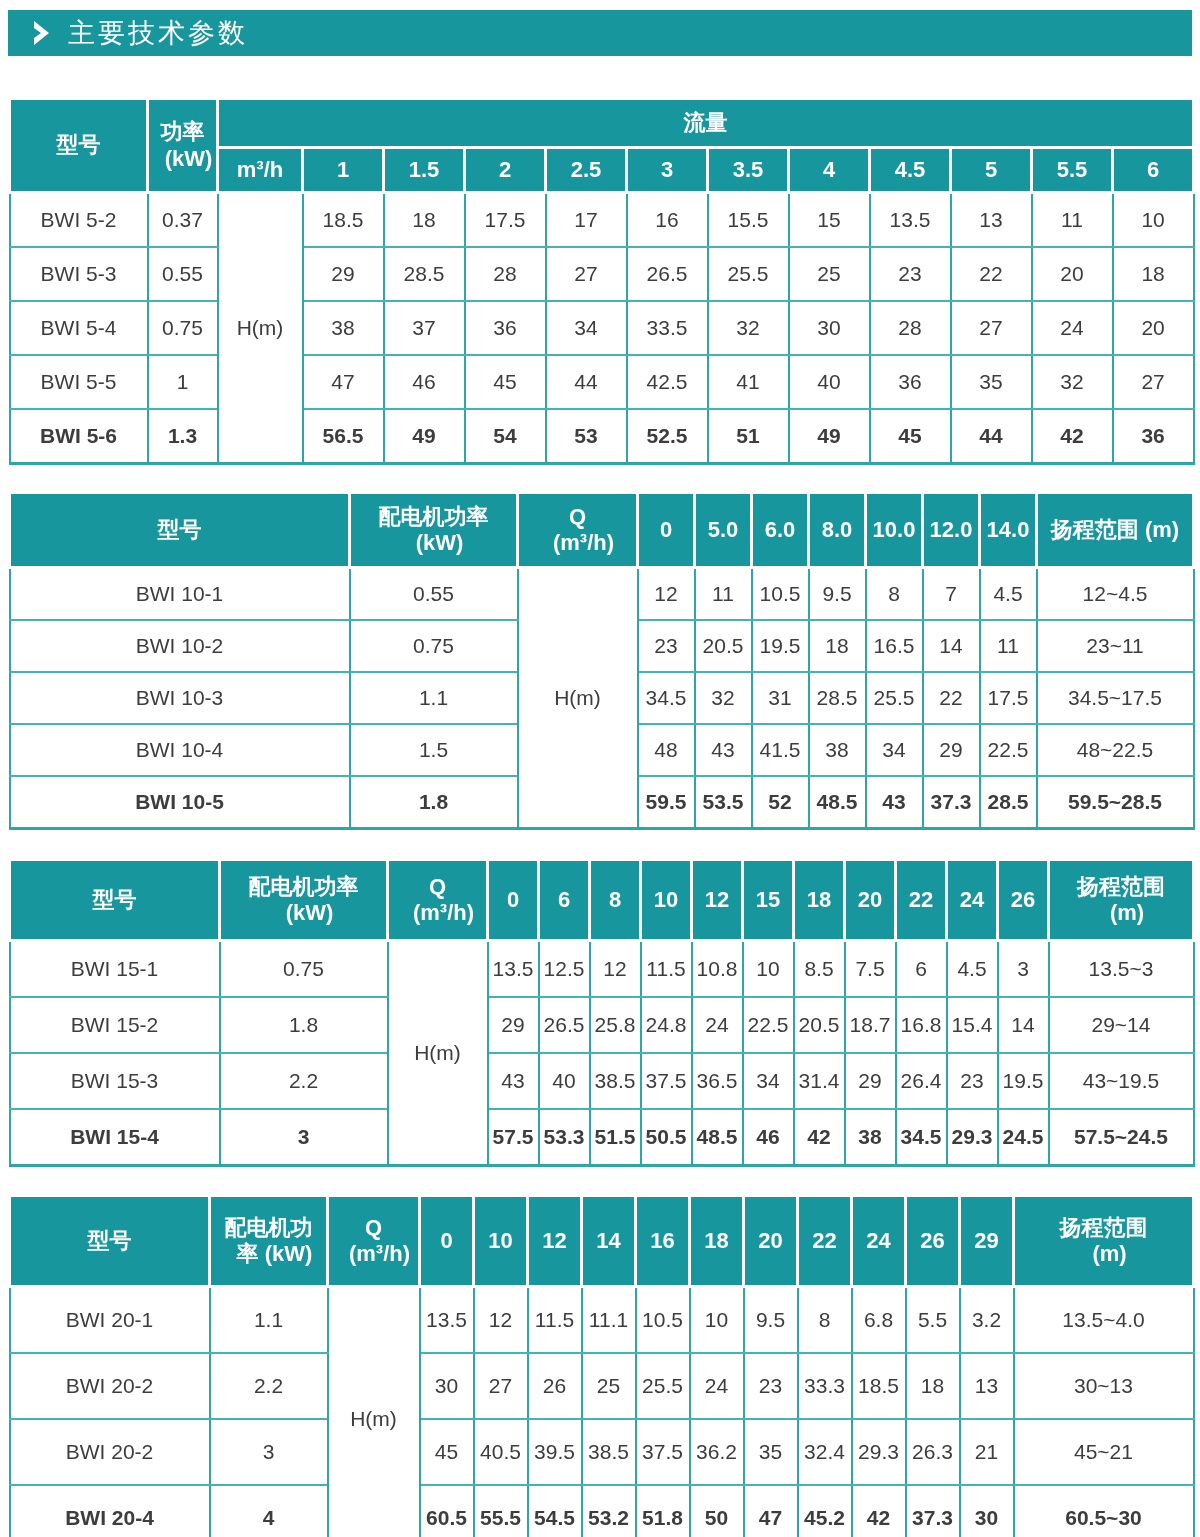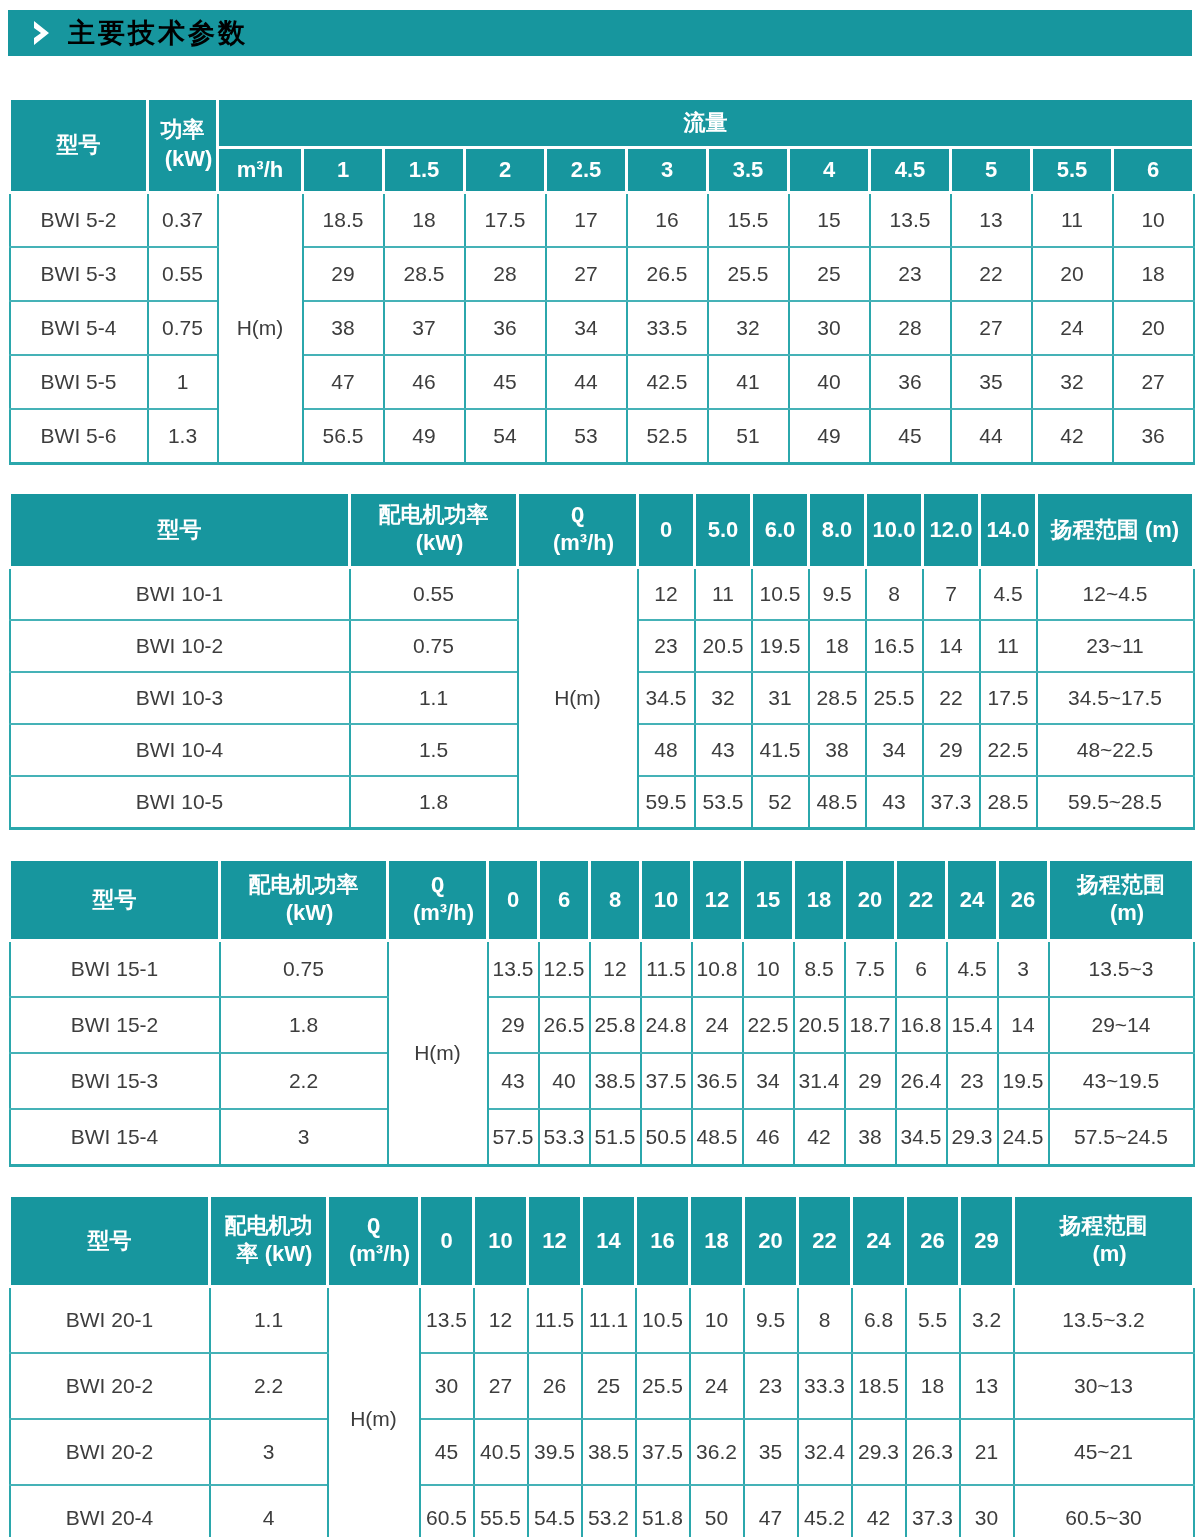--- a/index.html
+++ b/index.html
@@ -2,35 +2,35 @@
 <html><head>
 <meta charset="utf-8">
 <style>
   html,body{margin:0;padding:0;background:#ffffff;}
   body{width:1200px;font-family:"Liberation Sans","DejaVu Sans",sans-serif;color:#3d3d3d;}
   .page{padding:10px 8px 20px 8px;}
 
   .title-bar{background:#17969e;height:46px;display:flex;align-items:center;
     padding-left:24px;margin-bottom:41px;}
   .title-icon{width:20px;height:26px;margin-right:16px;flex:0 0 auto;}
-  .title-text{color:#000000;font-size:27px;font-weight:bold;letter-spacing:3px;}
+  .title-text{color:#ffffff;font-size:27px;font-weight:normal;letter-spacing:3px;}
 
   table.spec{border-collapse:collapse;table-layout:fixed;width:1184px;}
   .gap1{margin-bottom:26px;} .gap2{margin-bottom:28px;} .gap3{margin-bottom:27px;}
 
   .spec th{background:#17969e;color:#ffffff;font-weight:bold;font-size:22px;
     text-align:center;vertical-align:middle;border:3px solid #ffffff;padding:0;
     line-height:1.2;}
   .spec td{background:#ffffff;color:#3d3d3d;font-size:21px;text-align:center;
     vertical-align:middle;padding:0;
     border-left:2px solid #2ba7ac;border-right:2px solid #2ba7ac;
     border-top:2px solid #45b2b7;border-bottom:2px solid #45b2b7;}
-  .spec tr:last-child td{border-bottom:3px solid #2ba7ac;}
+  .spec tr:last-child td{border-bottom:3px solid #2ba7ac;font-weight:bold;}
   .spec td[rowspan]{border-bottom:3px solid #2ba7ac;}
-  .spec .l1{display:block;font-family:Liberation Mono, monospace;}
+  .spec .l1{display:block;}
   .spec .l2{display:block;margin-left:12px;}
 
   
   .t1 thead tr:first-child th{height:46px;}
   .t1 thead tr:last-child th{height:42px;}
   .t1 td{height:52px;}
   .t1 .c-model{width:138px;} .t1 .c-power{width:70px;} .t1 .c-unit{width:85px;}
   .t1 .c-n{width:81px;}
 
   
@@ -454,21 +454,21 @@
           <td>12</td>
           <td>11.5</td>
           <td>11.1</td>
           <td>10.5</td>
           <td>10</td>
           <td>9.5</td>
           <td>8</td>
           <td>6.8</td>
           <td>5.5</td>
           <td>3.2</td>
-          <td>13.5~3.2</td>
+          <td>13.5~4.0</td>
         </tr>
         <tr>
           <td>BWI 20-2</td>
           <td>2.2</td>
           <td>30</td>
           <td>27</td>
           <td>26</td>
           <td>25</td>
           <td>25.5</td>
           <td>24</td>

